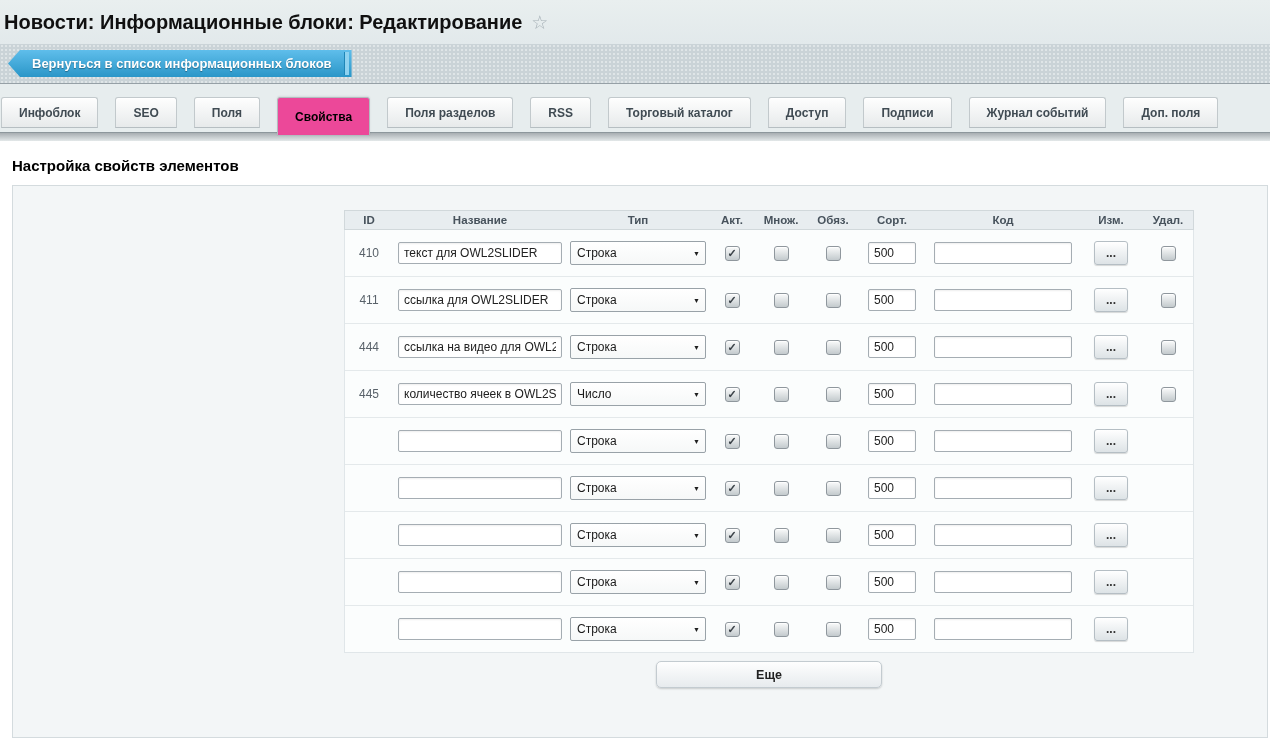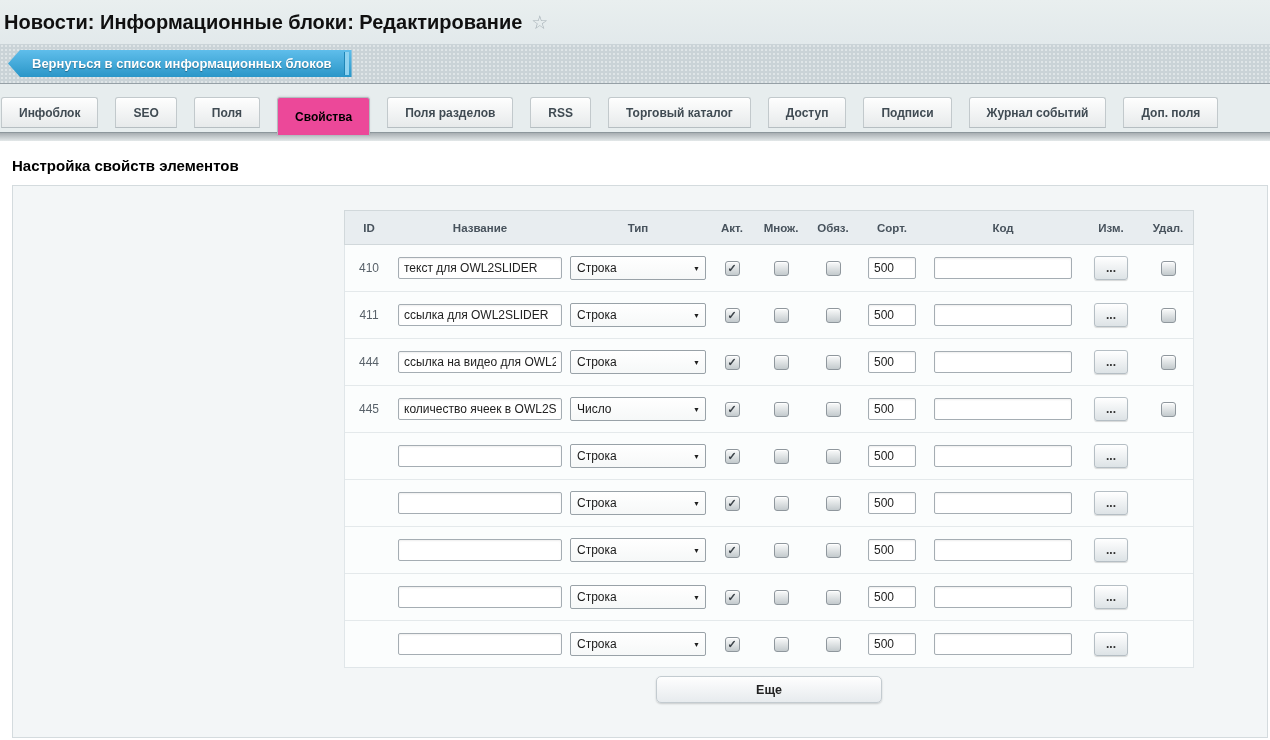--- a/index.html
+++ b/index.html
@@ -36,21 +36,21 @@
 
   .section-heading { margin:16px 0 11px 12px; font-size:15px; font-weight:bold; color:#000; }
 
   
   .panel { margin:0 2px 8px 12px; height:553px; border:1px solid #d4dbde; background:#f3f6f7;
     position:relative; box-sizing:border-box; }
 
   .props-table { position:absolute; left:331px; top:24px; width:850px; }
   .grid { display:grid; grid-template-columns:48px 174px 142px 46px 52px 52px 66px 156px 60px 54px;
     align-items:center; justify-items:center; }
-  .table-head { height:35px; background:#e8edf0; border:1px solid #d1d8db; box-sizing:border-box;
+  .table-head { height:20px; background:#e8edf0; border:1px solid #d1d8db; box-sizing:border-box;
     font-size:11.5px; font-weight:bold; color:#47525c; }
   .table-body { border:1px solid #e0e6e9; border-top:none; background:#fbfdfd; }
   .t-row { height:46px; border-bottom:1px solid #e4e9eb; }
   .t-row:last-child { border-bottom:none; }
 
   .prop-id { font-size:12px; color:#59626a; }
   .txt { box-sizing:border-box; height:22px; border:1px solid #a5adb3; border-radius:2px; background:#fff;
     font-family:inherit; font-size:12px; color:#222; padding:0 5px;
     box-shadow:inset 0 1px 2px rgba(0,0,0,.07); }
   .name-input { width:164px; }

